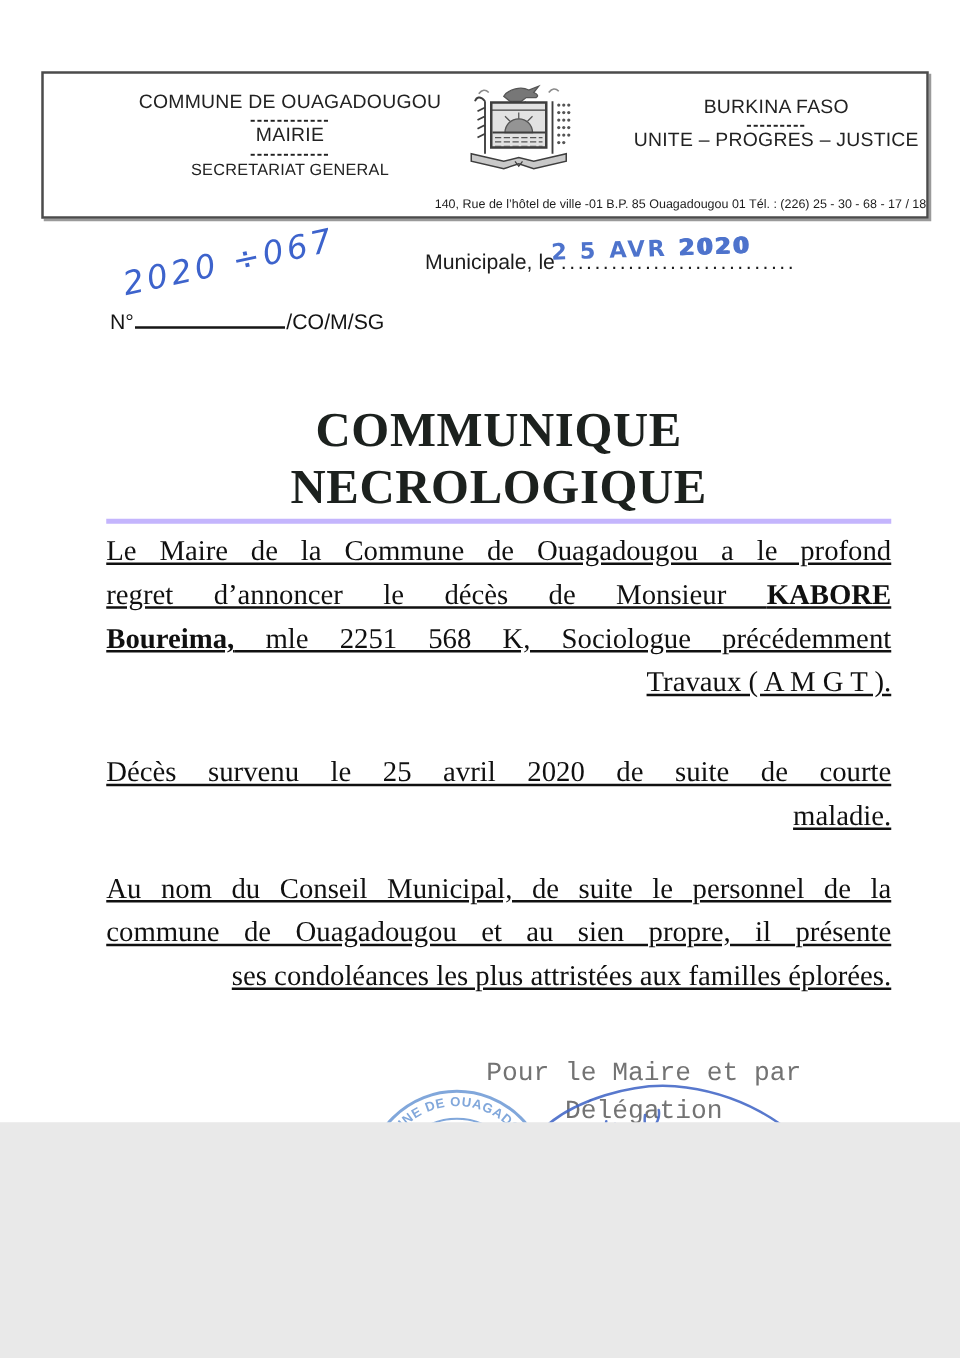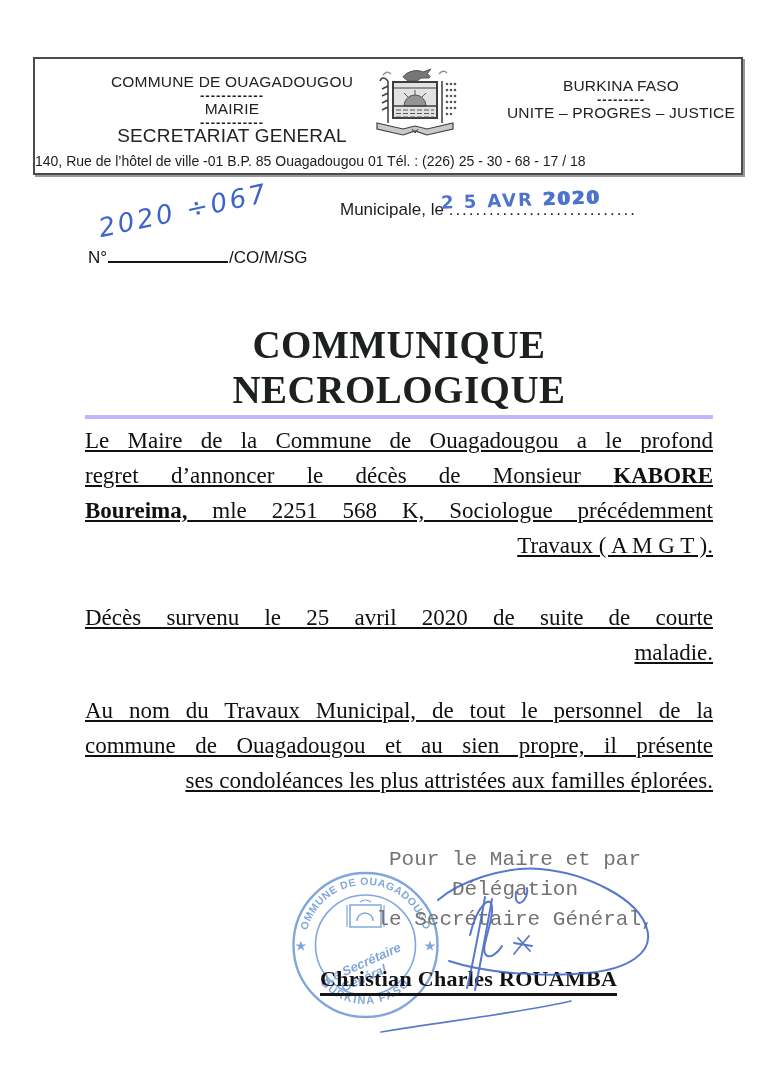--- a/index.html
+++ b/index.html
@@ -1,33 +1,33 @@
 <!DOCTYPE html>
 <html><head>
 <meta charset="utf-8">
 <style>
   html,body{margin:0;padding:0;background:#e9e9e9;}
   .page{
-    position:relative;width:768px;height:1086px;background:#ffffff;
+    position:relative;width:768px;height:898px;background:#ffffff;
     font-family:"Liberation Sans",sans-serif;color:#1a1a1a;overflow:hidden;
     margin:0 auto;
   }
   
   .lh-box{
     position:absolute;left:33px;top:57px;width:706px;height:114px;
     border:2px solid #4b4b4b;box-shadow:2px 2px 0 #9a9a9a;background:#fff;
   }
   .lh-left{position:absolute;left:52px;top:14px;width:290px;text-align:center;}
   .lh-right{position:absolute;left:466px;top:18px;width:240px;text-align:center;}
   .lh-line{font-size:15.5px;line-height:18px;color:#222;letter-spacing:.2px;}
-  .lh-line.big{font-size:19px;}
+  .lh-line.big{font-size:13px;}
   .lh-sep{font-size:13px;line-height:9px;font-weight:700;letter-spacing:1px;color:#222;}
   .lh-address{
-    position:absolute;left:0;right:0;bottom:4px;text-align:left;
-    font-size:14px;color:#1d1d1d;
+    position:absolute;left:0;right:0;bottom:4px;text-align:right;
+    font-size:10px;color:#1d1d1d;
   }
   .lh-emblem{position:absolute;left:328px;top:6px;width:104px;height:80px;}
   
   .dateline{position:absolute;left:340px;top:200px;font-size:17px;color:#1c1c1c;white-space:nowrap;}
   .dateline .dots{letter-spacing:2px;}
   .datestamp{
     position:absolute;left:441px;top:189px;transform:rotate(-2deg);
     color:#3f68c8;font-family:"DejaVu Sans",sans-serif;font-weight:700;
     font-size:18px;letter-spacing:2px;white-space:nowrap;opacity:.92;
   }
@@ -161,21 +161,21 @@
     <div class="jl"><span></span><b>Boureima,</b><span> mle 2251 568 K, Sociologue précédemment</span></div>
     <div class="ll"><span>Travaux ( A M G T ).</span></div>
   </div>
 
   <div class="para p2">
     <div class="jl"><span>Décès survenu le 25 avril 2020 de suite de courte</span></div>
     <div class="ll"><span>maladie.</span></div>
   </div>
 
   <div class="para p3">
-    <div class="jl"><span>Au nom du Travaux Municipal, de tout le personnel de la</span></div>
+    <div class="jl"><span>Au nom du Conseil Municipal, de suite le personnel de la</span></div>
     <div class="jl"><span>commune de Ouagadougou et au sien propre, il présente</span></div>
     <div class="ll"><span>ses condoléances les plus attristées aux familles éplorées.</span></div>
   </div>
 
   <div class="delegation">
     <div>Pour le Maire et par Délégation</div>
     <div>le Secrétaire Général,</div>
   </div>
 
   <svg class="stamp-svg" viewBox="0 0 155 152">

